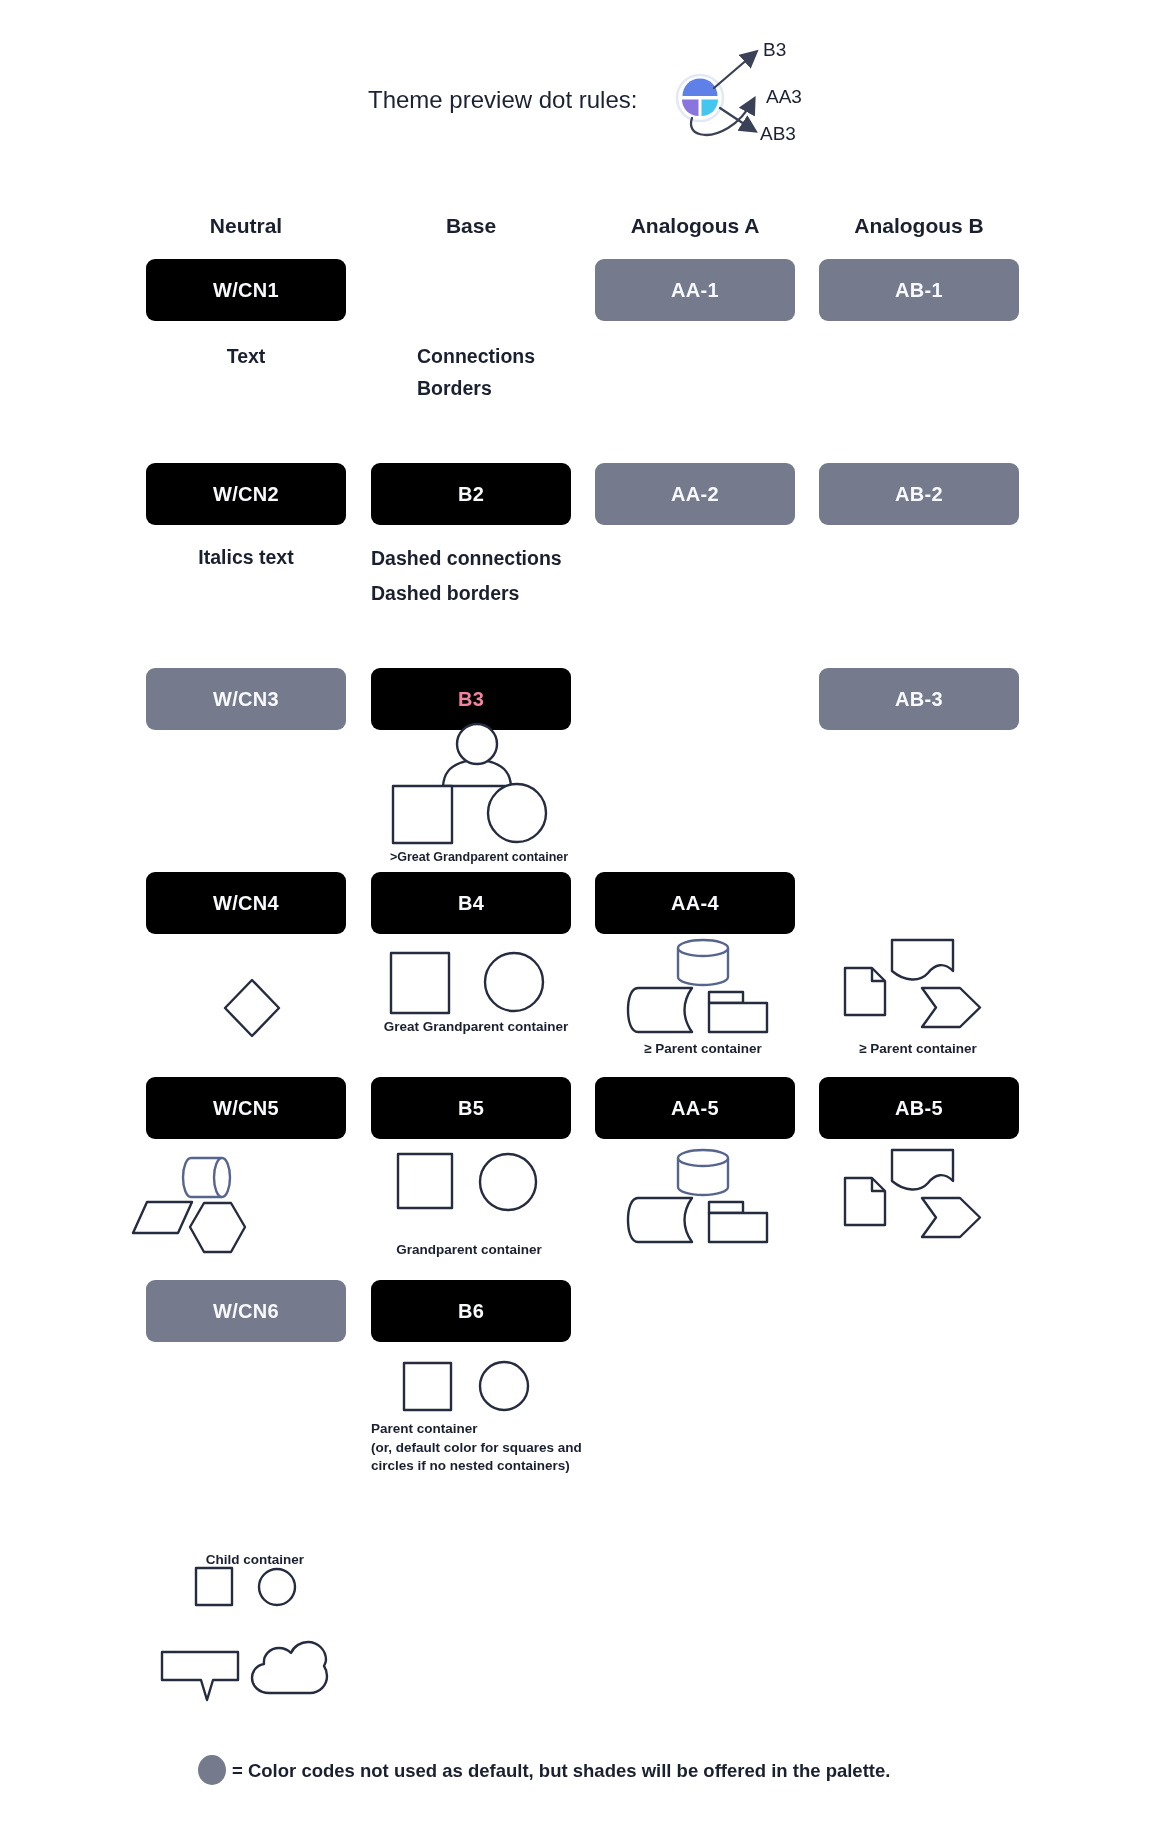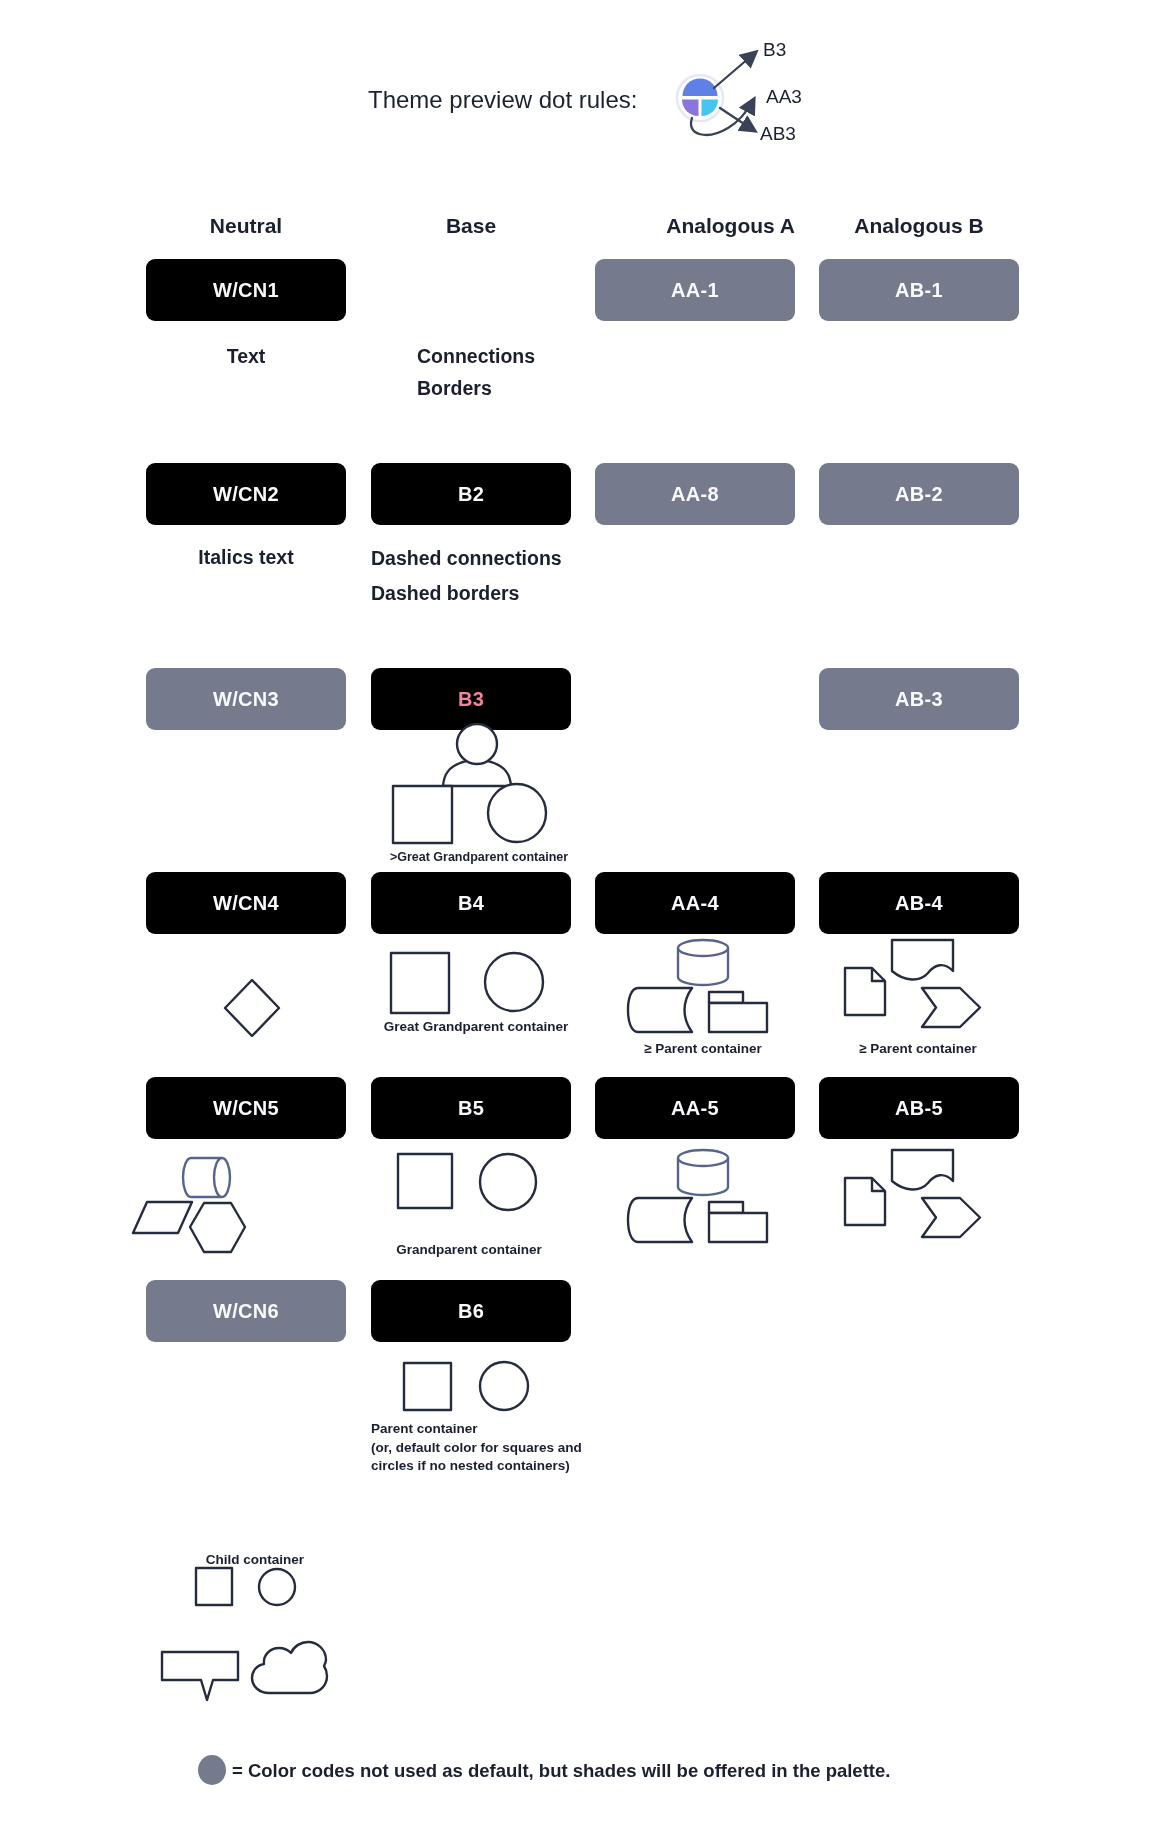--- a/index.html
+++ b/index.html
@@ -47,35 +47,35 @@
     <path class="arrow" d="M 74 60 L 116 24" marker-end="url(#ah)"></path>
     <path class="arrow" d="M 52 90 C 46 108 68 112 88 100 C 100 93 108 82 114 71" marker-end="url(#ah)"></path>
     <path class="arrow" d="M 80 80 C 92 88 104 96 115 103" marker-end="url(#ah)"></path>
   </svg>
   <div class="abs dot-label" style="left:763px;top:39px;">B3</div>
   <div class="abs dot-label" style="left:766px;top:86px;">AA3</div>
   <div class="abs dot-label" style="left:760px;top:123px;">AB3</div>
 
   <div class="abs col-header" style="left:146px;top:214px;">Neutral</div>
   <div class="abs col-header" style="left:371px;top:214px;">Base</div>
-  <div class="abs col-header" style="left:595px;top:214px;text-align:right;">Analogous A</div>
+  <div class="abs col-header" style="left:595px;top:214px;">Analogous A</div>
   <div class="abs col-header" style="left:819px;top:214px;">Analogous B</div>
 
   <div class="abs swatch dark" style="left:146px;top:259px;">W/CN1</div>
   <div class="abs swatch gray" style="left:595px;top:259px;">AA-1</div>
   <div class="abs swatch gray" style="left:819px;top:259px;">AB-1</div>
   <div class="abs note center" style="left:146px;top:340px;">Text</div>
   <div class="abs note" style="left:417px;top:340px;">
     <div>Connections</div>
     <div>Borders</div>
   </div>
 
   <div class="abs swatch dark" style="left:146px;top:463px;">W/CN2</div>
   <div class="abs swatch dark" style="left:371px;top:463px;">B2</div>
-  <div class="abs swatch gray" style="left:595px;top:463px;">AA-8</div>
+  <div class="abs swatch gray" style="left:595px;top:463px;">AA-2</div>
   <div class="abs swatch gray" style="left:819px;top:463px;">AB-2</div>
   <div class="abs note center" style="left:146px;top:541px;">Italics text</div>
   <div class="abs note" style="left:371px;top:541px;line-height:35px;">
     <div>Dashed connections</div>
     <div>Dashed borders</div>
   </div>
 
   <div class="abs swatch gray" style="left:146px;top:668px;">W/CN3</div>
   <div class="abs swatch dark pink-label" style="left:371px;top:668px;">B3</div>
   <div class="abs swatch gray" style="left:819px;top:668px;">AB-3</div>
@@ -84,21 +84,20 @@
     <path class="shape" d="M 63 74 C 64 61 70 55 80 51 C 85 49 90 48 97 48 C 104 48 109 49 114 51 C 124 55 130 61 131 74 Z"></path>
     <circle class="shape" cx="97" cy="32" r="20"></circle>
     <rect class="shape" x="13" y="74" width="59" height="57"></rect>
     <circle class="shape" cx="137" cy="101" r="29"></circle>
   </svg>
   <div class="abs caption small center" style="left:374px;top:848px;">&gt;Great Grandparent container</div>
 
   <div class="abs swatch dark" style="left:146px;top:872px;">W/CN4</div>
   <div class="abs swatch dark" style="left:371px;top:872px;">B4</div>
   <div class="abs swatch dark" style="left:595px;top:872px;">AA-4</div>
-  <div class="abs swatch dark" style="left:819px;top:872px;">AB-4</div>
 
   <svg class="abs" style="left:222px;top:978px;" width="60" height="60" viewBox="0 0 60 60">
     <polygon class="shape" points="30,2 57,30 30,58 3,30"></polygon>
   </svg>
 
   <svg class="abs" style="left:371px;top:945px;" width="180" height="70" viewBox="0 0 180 70">
     <rect class="shape" x="20" y="8" width="58" height="60"></rect>
     <circle class="shape" cx="143" cy="37" r="29"></circle>
   </svg>
   <div class="abs caption center" style="left:371px;top:1018px;">Great Grandparent container</div>

